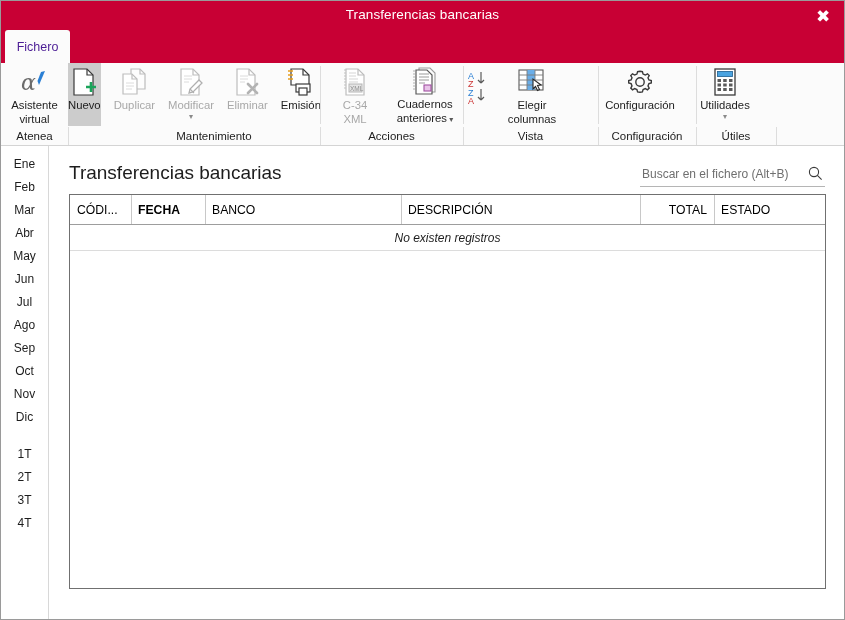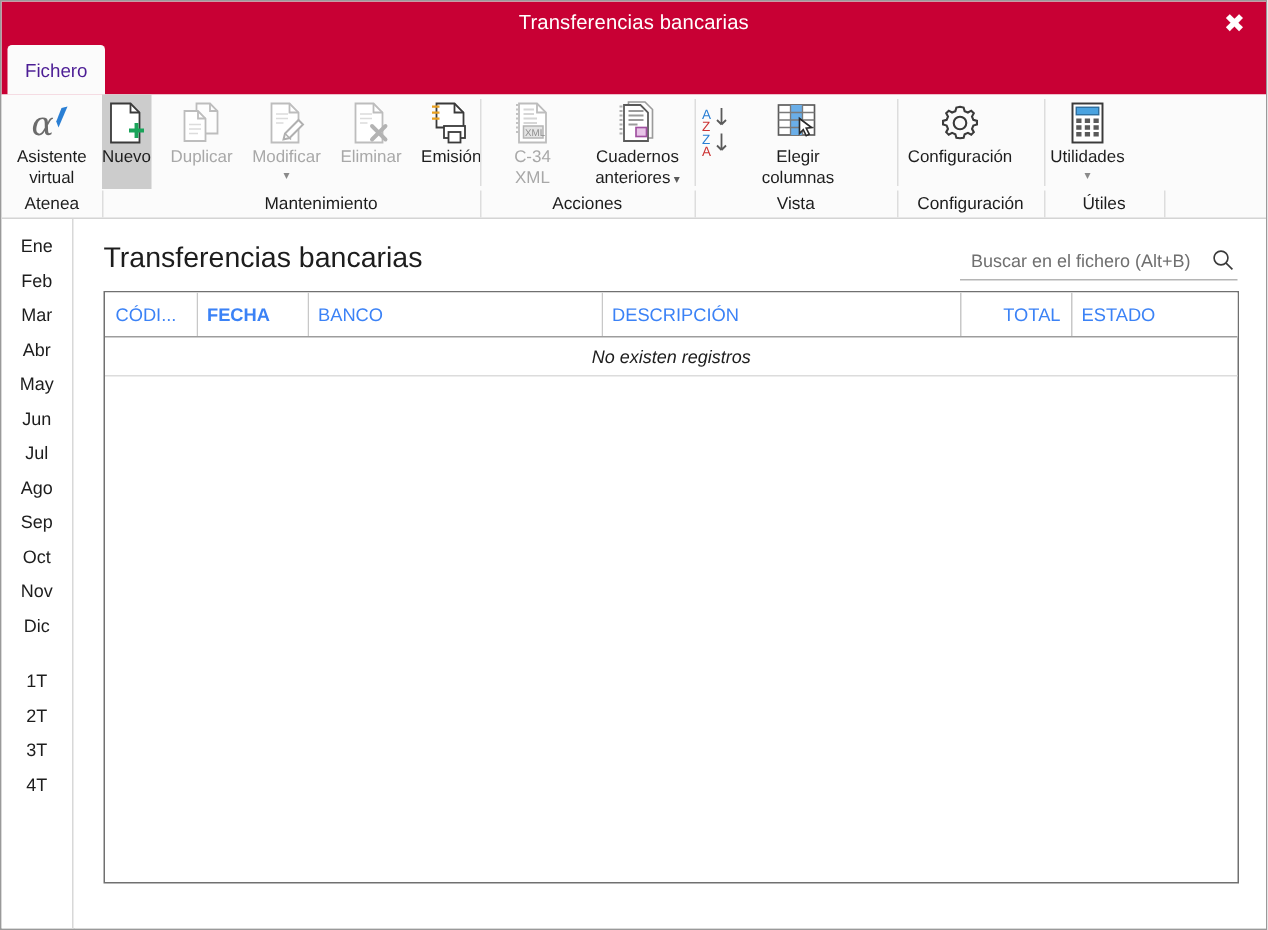--- a/index.html
+++ b/index.html
@@ -132,40 +132,40 @@
   }
   .search-wrap {
     position: absolute; right: 19px; top: 15px;
     width: 185px; height: 26px;
     border-bottom: 1px solid #b5b5b5;
     display: flex; align-items: center;
   }
   .search-input {
     flex: 1; border: none; outline: none; background: transparent;
     font-family: "Liberation Sans", sans-serif;
-    font-size: 12px; color: #4c1d95; text-align: center;
+    font-size: 12px; color: #4c1d95; text-align: left;
     padding-right: 6px;
   }
   .search-input::placeholder { color: #6f6f6f; }
   .search-icon { width: 20px; display: flex; align-items: center; justify-content: center; cursor: pointer; }
 
   .grid {
     position: absolute; left: 19px; top: 48px;
     width: 757px; height: 395px;
     border: 1px solid #707070;
     background: #ffffff;
   }
   .grid-head {
     display: flex; height: 30px;
     border-bottom: 1px solid #9d9d9d;
     background: #ffffff;
   }
   .gcell {
     display: flex; align-items: center;
-    font-size: 12.2px; color: #3b82f6;
+    font-size: 12.2px; color: #000000;
     padding: 0 7px;
     position: relative;
     cursor: pointer;
     overflow: hidden; white-space: nowrap;
   }
   .gcell + .gcell::before {
     content: ""; position: absolute; left: 0; top: 0;
     width: 1px; height: 30px; background: #c8c8c8;
   }
   .gcell.bold { font-weight: bold; }

